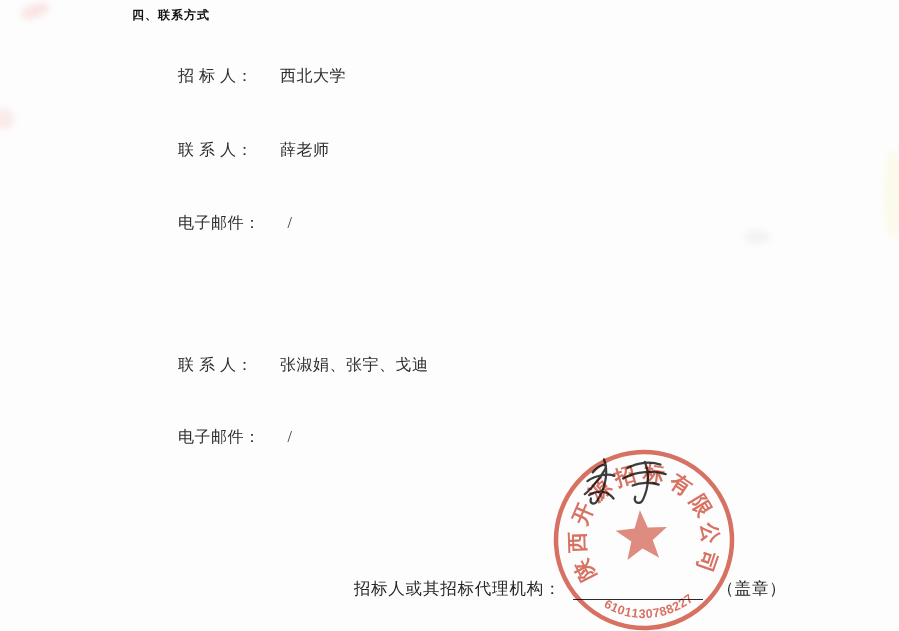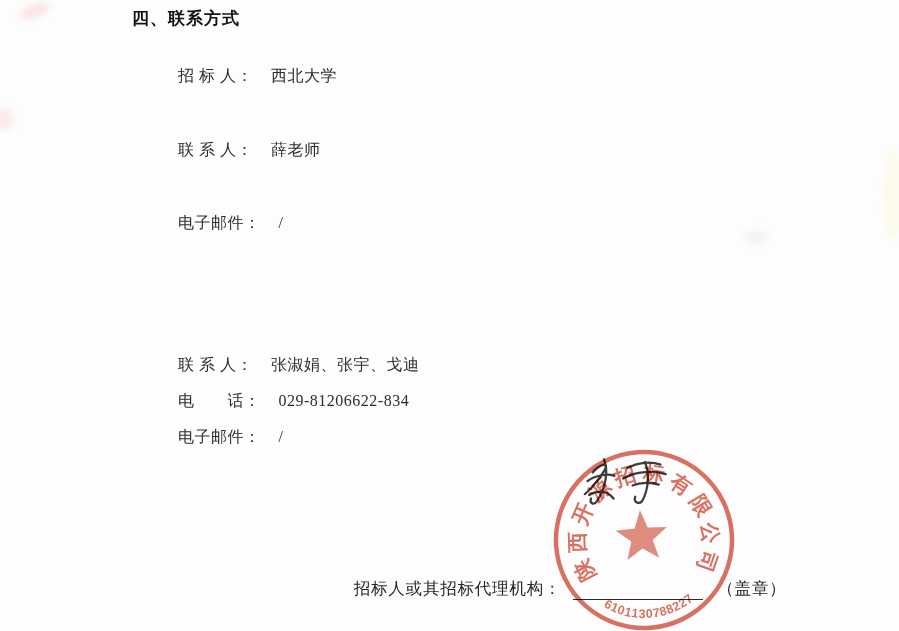--- a/index.html
+++ b/index.html
@@ -8,29 +8,29 @@
     background:#fdfdfd;
     position:relative;
     overflow:hidden;
     font-family:"Liberation Serif","DejaVu Serif",serif;
     color:#2d2d2d;
   }
   .page{position:absolute;inset:0;}
   .heading{
     position:absolute;left:132px;top:7px;
     font-family:"Liberation Sans","DejaVu Sans",sans-serif;
-    font-weight:bold;font-size:17px;color:#131313;
+    font-weight:bold;font-size:12px;color:#131313;
     letter-spacing:1px;white-space:pre;
   }
   .row{
     position:absolute;left:160px;
     font-size:16px;letter-spacing:.5px;
     white-space:pre;line-height:20px;
   }
-  .row .val{margin-left:18px;}
+  .row .val{margin-left:27px;}
   .r1{top:46px}.r2{top:83px}.r3{top:120px}.r4{top:156px}.r5{top:193px}
   .r6{top:256px}.r7{top:299px}.r8{top:335px}.r9{top:371px}.r10{top:407px}
   .signline{
     position:absolute;font-size:16.5px;letter-spacing:.8px;
     white-space:pre;color:#262626;
   }
   .line-a{left:162px;top:482px;}
   .line-b{left:334px;top:557px;}
   .underline{
     display:inline-block;height:22px;
@@ -72,23 +72,20 @@
   </div>
   <div class="row r3">
     <span class="lbl">联 系 人：</span><span class="val">薛老师</span>
   </div>
   <div class="row r5">
     <span class="lbl">电子邮件：</span><span class="val">/</span>
   </div>
 
   <div class="row r8">
     <span class="lbl">联 系 人：</span><span class="val">张淑娟、张宇、戈迪</span>
-  </div>
-  <div class="row r9">
-    <span class="lbl">电　　话：</span><span class="val">029-81206622-834</span>
   </div>
   <div class="row r10">
     <span class="lbl">电子邮件：</span><span class="val">/</span>
   </div>
 
 
   <div class="signline line-b">
     <span>招标人或其招标代理机构：</span><span class="underline ul-b"></span><span>（盖章）</span>
   </div>
 

